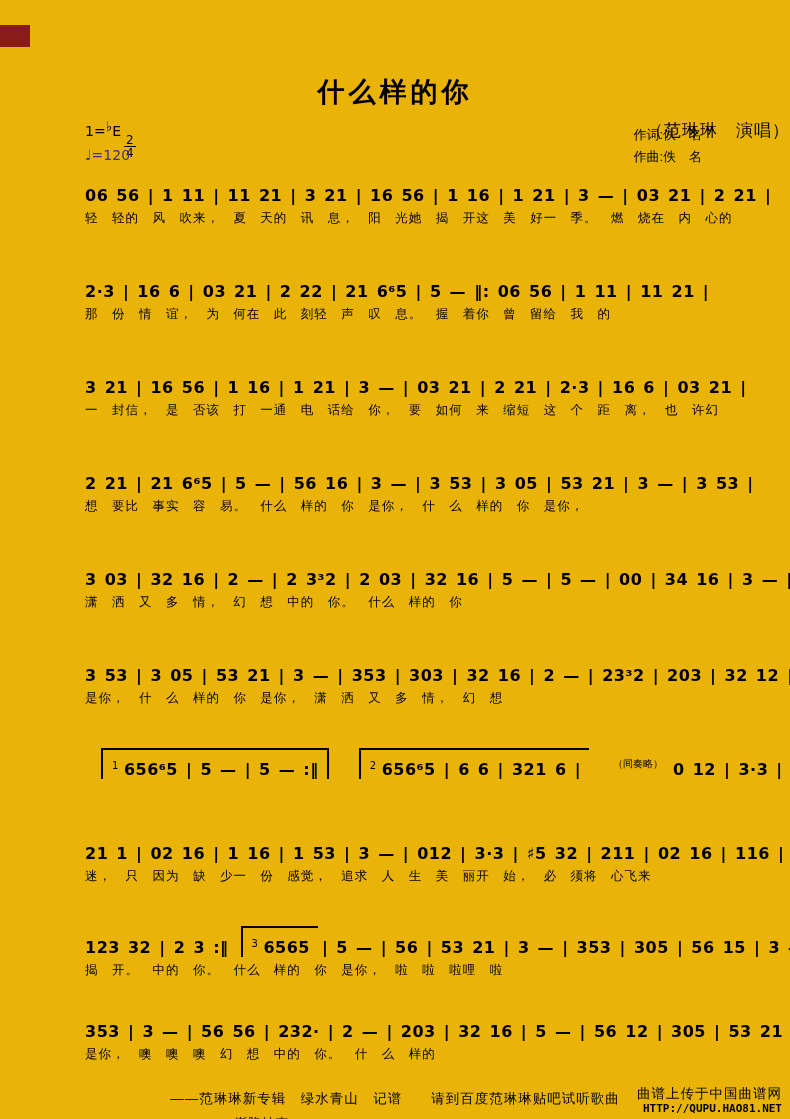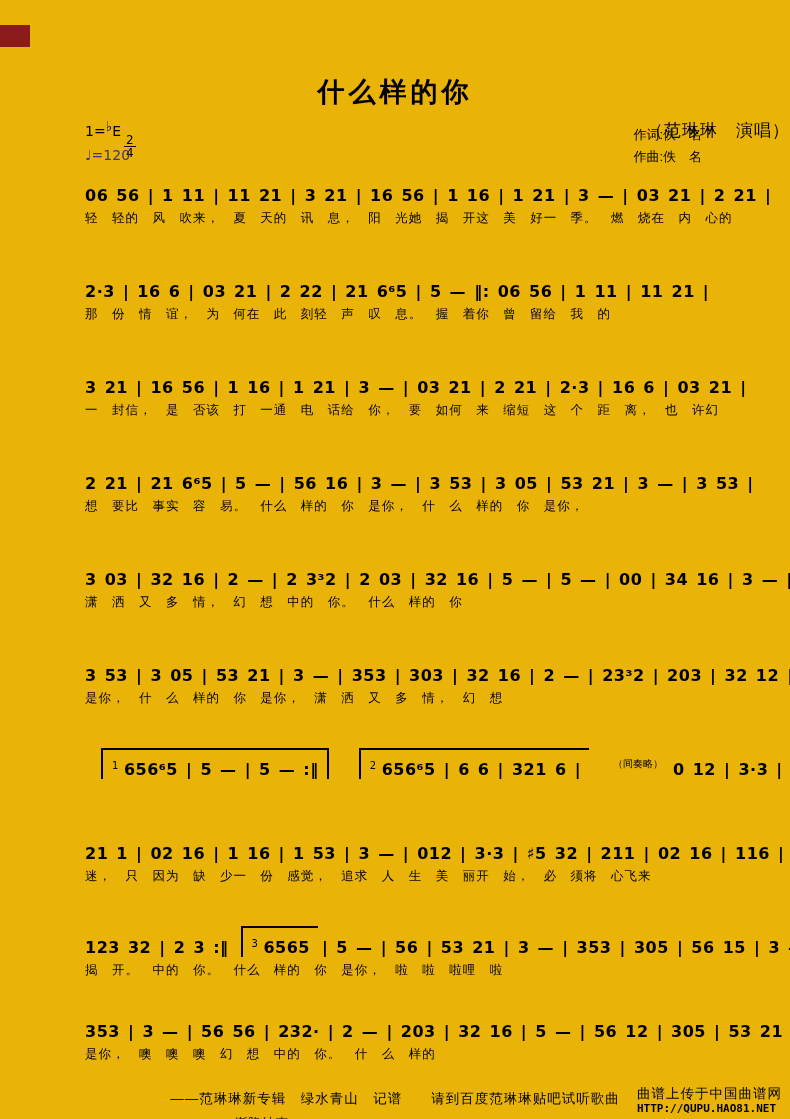--- a/index.html
+++ b/index.html
@@ -29,21 +29,21 @@
   .volta{display:inline-block;position:relative;border-top:2px solid #000;
          border-left:2px solid #000;padding:10px 8px 0 9px;margin:0 14px 0 16px;}
   .volta.closed{border-right:2px solid #000;}
   .vnum{font-size:10px;font-weight:normal;vertical-align:top;margin-right:5px;}
   .interlude{font-size:10px;font-weight:normal;letter-spacing:0;word-spacing:1px;
              margin:0 10px;align-self:center;}
   .lyrics{margin-top:5px;font-size:12.5px;letter-spacing:1px;word-spacing:9px;white-space:nowrap;}
   .ann{position:absolute;top:-3px;left:150px;font-size:12.5px;letter-spacing:1px;}
   .footer-center{position:absolute;top:1070px;left:0;width:100%;text-align:center;
                  font-size:13.5px;letter-spacing:1px;margin-top:20px;}
-  .footer-right{position:absolute;top:1086px;right:8px;line-height:15px;}
+  .footer-right{position:absolute;top:1086px;right:8px;text-align:right;line-height:15px;}
   .footer-right .site{font-size:13.5px;letter-spacing:1px;}
   .footer-right .url{font-size:11px;font-weight:bold;font-family:"DejaVu Sans Mono",monospace;}
 </style>
 </head>
 <body>
 
 <div class="page">
   <div class="corner"></div>
 
   <div class="title">什么样的你</div>

